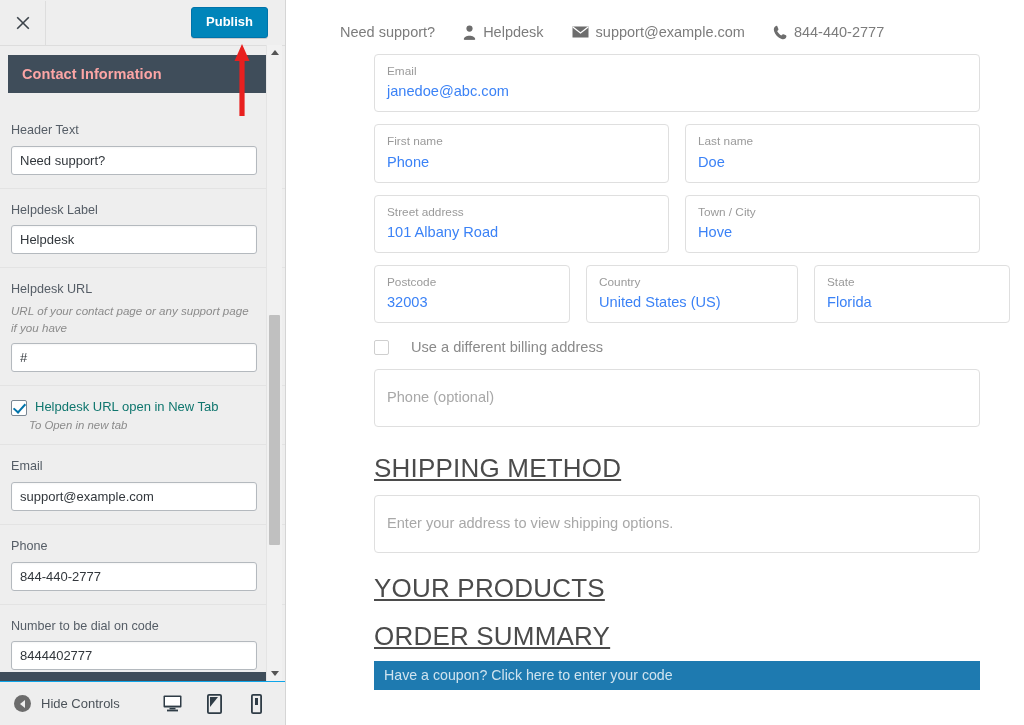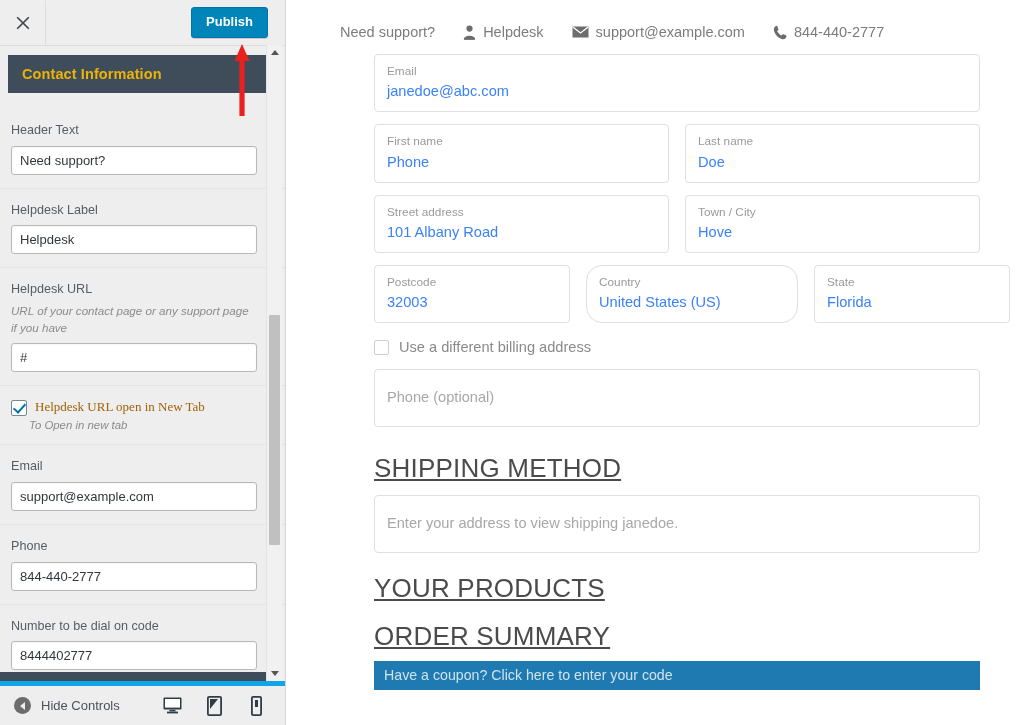--- a/index.html
+++ b/index.html
@@ -70,21 +70,21 @@
 
   .cust-body {
     position: relative;
     height: 636px;
     background: #eeeeee;
     overflow: hidden;
   }
   .section-header {
     margin: 9px 18px 0 8px;
     background: #3f4d5a;
-    color: #eab308;
+    color: #fca5a5;
     font-size: 14.5px;
     font-weight: bold;
     padding: 11px 0 11px 14px;
     letter-spacing: 0.1px;
   }
   .controls {
     padding: 16px 0 10px 0;
   }
   .control {
     padding: 13px 29px 13px 11px;
@@ -146,24 +146,23 @@
     top: 0px;
     width: 5px;
     height: 10px;
     border: solid #0073aa;
     border-width: 0 2px 2px 0;
     transform: rotate(42deg);
   }
   .check-texts { display: block; }
   .check-label {
     font-size: 13px;
-    color: #a16207;
+    color: #0f766e;
     line-height: 1.25;
     display: block;
-    font-family: Liberation Serif, serif;
   }
   .check-desc {
     display: block;
     font-size: 11.4px;
     font-style: italic;
     color: #8b8b8b;
     margin-top: 3px;
     margin-left: 18px;
   }
 
@@ -206,21 +205,21 @@
     cursor: pointer;
   }
 
   .cust-footer {
     position: absolute;
     left: 0;
     bottom: 0;
     width: 286px;
     height: 44px;
     background: #eeeeee;
-    border-top: 5px solid #0ea5e9;
+    border-top: 1px solid #0ea5e9;
     display: flex;
     align-items: center;
     box-sizing: border-box;
     padding: 0 12px 0 14px;
   }
   .hide-controls {
     display: flex;
     align-items: center;
     gap: 10px;
     cursor: pointer;
@@ -356,27 +355,27 @@
     min-height: 19px;
   }
   .field.empty { padding: 18px 12px 19px 12px; }
   .field.empty .fv-ph {
     display: block;
     font-size: 14.6px;
     color: #a8a8a8;
     line-height: 1.3;
   }
   .field.w-postcode { flex: 0 0 196px; }
-  .field.w-country { flex: 0 0 212px; border-radius: 16px; }
+  .field.w-country { flex: 0 0 212px; }
   .field.w-state { flex: 0 0 196px; }
 
   .billing-row {
     display: flex;
     align-items: center;
-    gap: 10px;
+    gap: 22px;
     margin: 16px 0 14px 0;
   }
   .billing-box {
     width: 15px; height: 15px;
     box-sizing: border-box;
     border: 1px solid #cfcfcf;
     background: #fff;
     border-radius: 2px;
     cursor: pointer;
     flex: 0 0 15px;
@@ -624,21 +623,21 @@
         <div class="frow">
           <div class="field empty">
             <span class="fv-ph">Phone (optional)</span>
           </div>
         </div>
 
         <h2 class="sec-h2">SHIPPING METHOD</h2>
 
         <div class="frow">
           <div class="field empty">
-            <span class="fv-ph">Enter your address to view shipping janedoe.</span>
+            <span class="fv-ph">Enter your address to view shipping options.</span>
           </div>
         </div>
 
         <h2 class="sec-h2 tight">YOUR PRODUCTS</h2>
 
         <h2 class="sec-h2 tight2">ORDER SUMMARY</h2>
 
         <div class="coupon-bar">Have a coupon? Click here to enter your code</div>
 
       </div>

